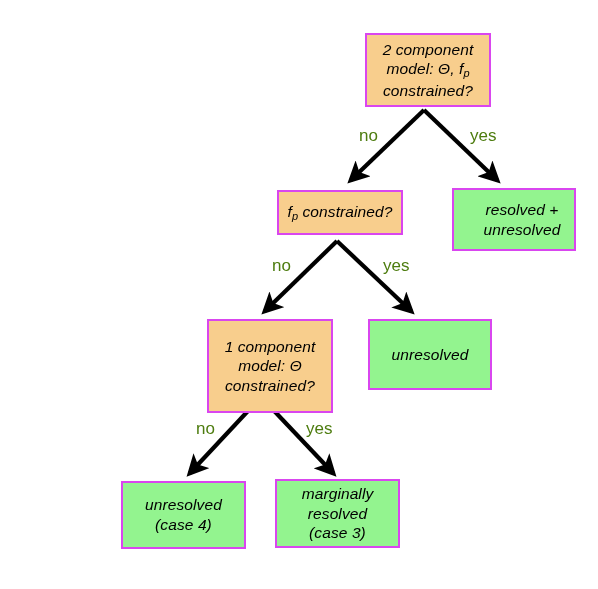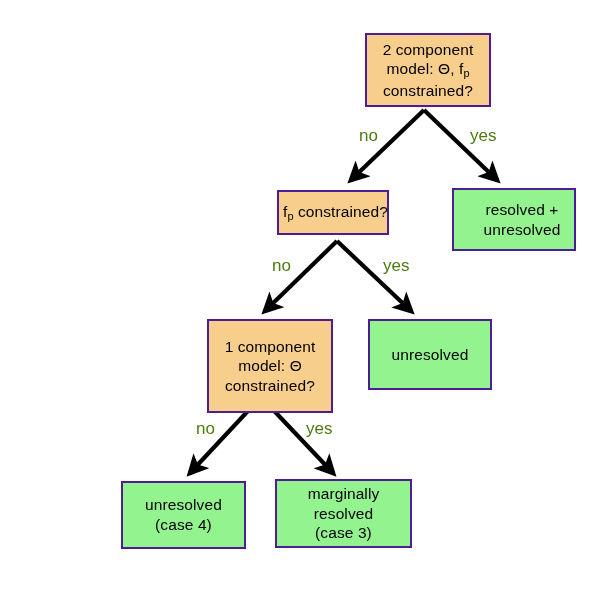--- a/index.html
+++ b/index.html
@@ -23,29 +23,30 @@
   #edges {
     position: absolute;
     left: 0;
     top: 0;
     width: 598px;
     height: 589px;
   }
   .node {
     position: absolute;
     box-sizing: border-box;
-    border: 2px solid #4c1d95;
+    border: 2px solid #d946ef;
     display: flex;
     align-items: center;
     justify-content: flex-start;
     text-align: center;
     line-height: 1.26;
     font-size: 15.5px;
     letter-spacing: 0.1px;
     padding: 2px 4px;
+    font-style: italic;
   }
   .node .lines {
     width: 100%;
   }
   .node .ln {
     display: block;
     white-space: nowrap;
   }
   .decision {
     background: #f8ce8d;
@@ -88,21 +89,21 @@
   </svg>
 
   <div id="nodes">
       <div class="node decision" style="left: 365px; top: 33px; width: 126px; height: 74px;">
         <div class="lines">
           <span class="ln"><span>2 component</span></span>
           <span class="ln"><span>model: Θ, f</span><span class="sub">p</span></span>
           <span class="ln"><span>constrained?</span></span>
         </div>
       </div>
-      <div class="node decision" style="left: 277px; top: 190px; width: 112px; height: 45px;">
+      <div class="node decision" style="left: 277px; top: 190px; width: 126px; height: 45px;">
         <div class="lines">
           <span class="ln"><span>f</span><span class="sub">p</span><span> constrained?</span></span>
         </div>
       </div>
       <div class="node outcome" style="left: 452px; top: 188px; width: 124px; height: 63px; padding-left: 20px;">
         <div class="lines">
           <span class="ln"><span>resolved +</span></span>
           <span class="ln"><span>unresolved</span></span>
         </div>
       </div>
@@ -117,21 +118,21 @@
         <div class="lines">
           <span class="ln"><span>unresolved</span></span>
         </div>
       </div>
       <div class="node outcome" style="left: 121px; top: 481px; width: 125px; height: 68px;">
         <div class="lines">
           <span class="ln"><span>unresolved</span></span>
           <span class="ln"><span>(case 4)</span></span>
         </div>
       </div>
-      <div class="node outcome" style="left: 275px; top: 479px; width: 137px; height: 69px;">
+      <div class="node outcome" style="left: 275px; top: 479px; width: 125px; height: 69px;">
         <div class="lines">
           <span class="ln"><span>marginally</span></span>
           <span class="ln"><span>resolved</span></span>
           <span class="ln"><span>(case 3)</span></span>
         </div>
       </div>
     </div>
   <div id="labels">
       <div class="edge-label" style="left: 359px; top: 126px;">no</div>
       <div class="edge-label" style="left: 470px; top: 126px;">yes</div>

